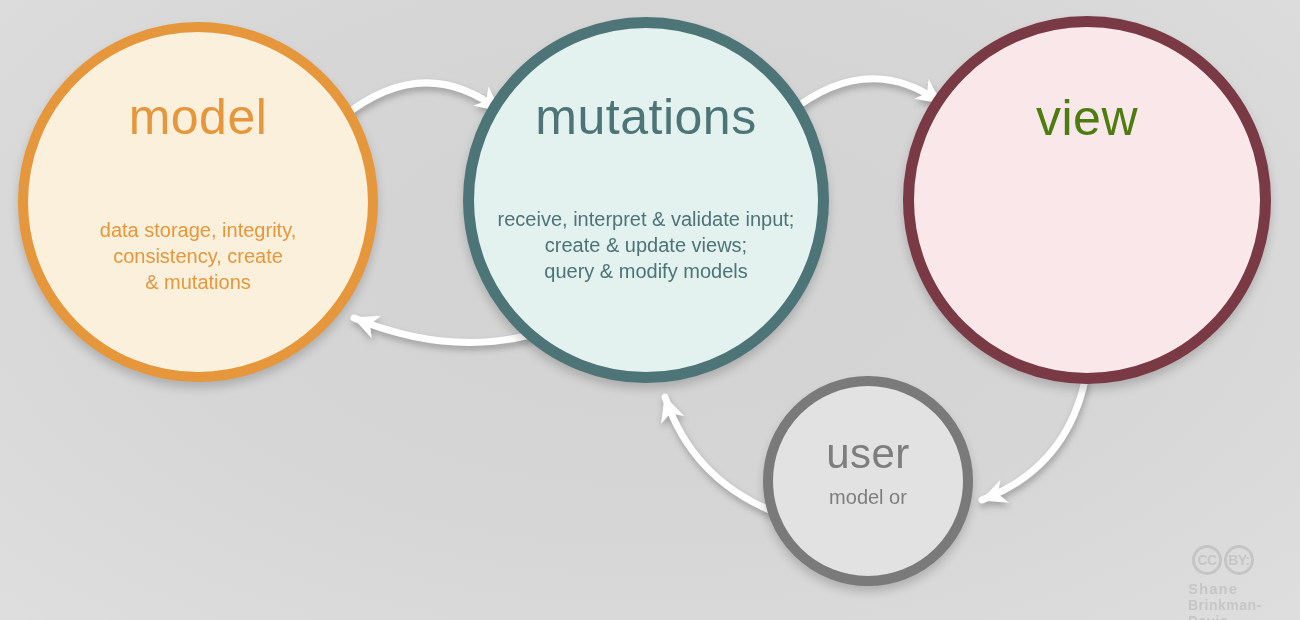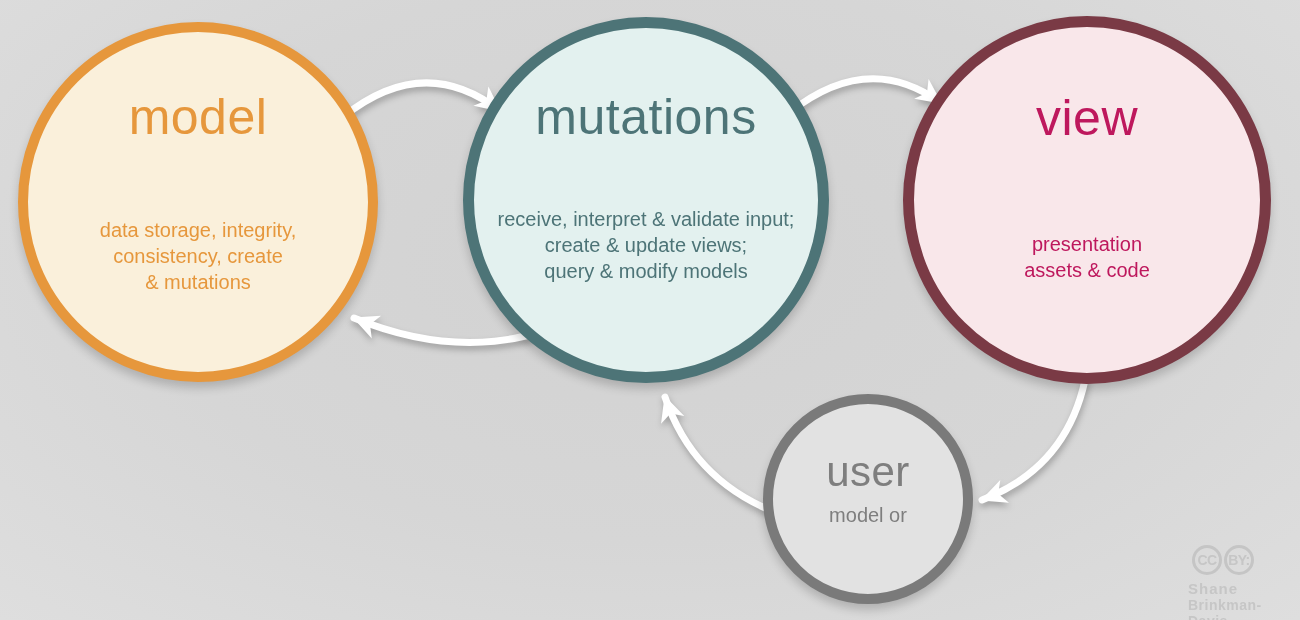--- a/index.html
+++ b/index.html
@@ -48,21 +48,21 @@
   .circle .desc {
     position: absolute;
     left: 0;
     right: 0;
     font-size: 20px;
     line-height: 26px;
   }
   .circle-model      { left: 18px;  top: 22px;  width: 360px; height: 360px; border-width: 10px; }
   .circle-controller { left: 463px; top: 17px;  width: 366px; height: 366px; border-width: 11px; }
   .circle-view       { left: 903px; top: 16px;  width: 368px; height: 368px; border-width: 11px; }
-  .circle-user       { left: 763px; top: 394px; width: 210px; height: 210px; border-width: 10px; }
+  .circle-user       { left: 763px; top: 376px; width: 210px; height: 210px; border-width: 10px; }
 
   .circle-model .title      { margin-top: 57px; font-size: 50px; }
   .circle-controller .title { margin-top: 61px; font-size: 50px; }
   .circle-view .title       { margin-top: 63px; font-size: 50px; }
   .circle-user .title       { margin-top: 45px; font-size: 42px; line-height: 46px; }
 
   .circle-model .desc      { top: 185px; }
   .circle-controller .desc { top: 178px; }
   .circle-view .desc       { top: 204px; }
   .circle-user .desc       { top: 99px; line-height: 24px; }
@@ -132,26 +132,22 @@
 
   <div class="circle circle-controller" style="border-color: rgb(77, 116, 119); background-color: rgb(227, 241, 239); color: rgb(77, 116, 119);">
     <div class="title">mutations</div>
     <div class="desc">
       <div>receive, interpret &amp; validate input;</div>
       <div>create &amp; update views;</div>
       <div>query &amp; modify models</div>
     </div>
   </div>
 
-  <div class="circle circle-view" style="border-color: rgb(122, 58, 69); background-color: rgb(249, 231, 234); color: #be185d;">
+  <div class="circle circle-view" style="border-color: rgb(122, 58, 69); background-color: rgb(249, 231, 234); color: #4d7c0f;">
     <div class="title">view</div>
-    <div class="desc">
-      <div>presentation</div>
-      <div>assets &amp; code</div>
-    </div>
   </div>
 
   <div class="circle circle-user" style="border-color: rgb(122, 122, 122); background-color: rgb(226, 226, 226); color: rgb(126, 126, 126);">
     <div class="title">user</div>
     <div class="desc">
       <div>model or</div>
     </div>
   </div>
 
   <div id="attribution" style="color: rgb(198, 198, 198);">

